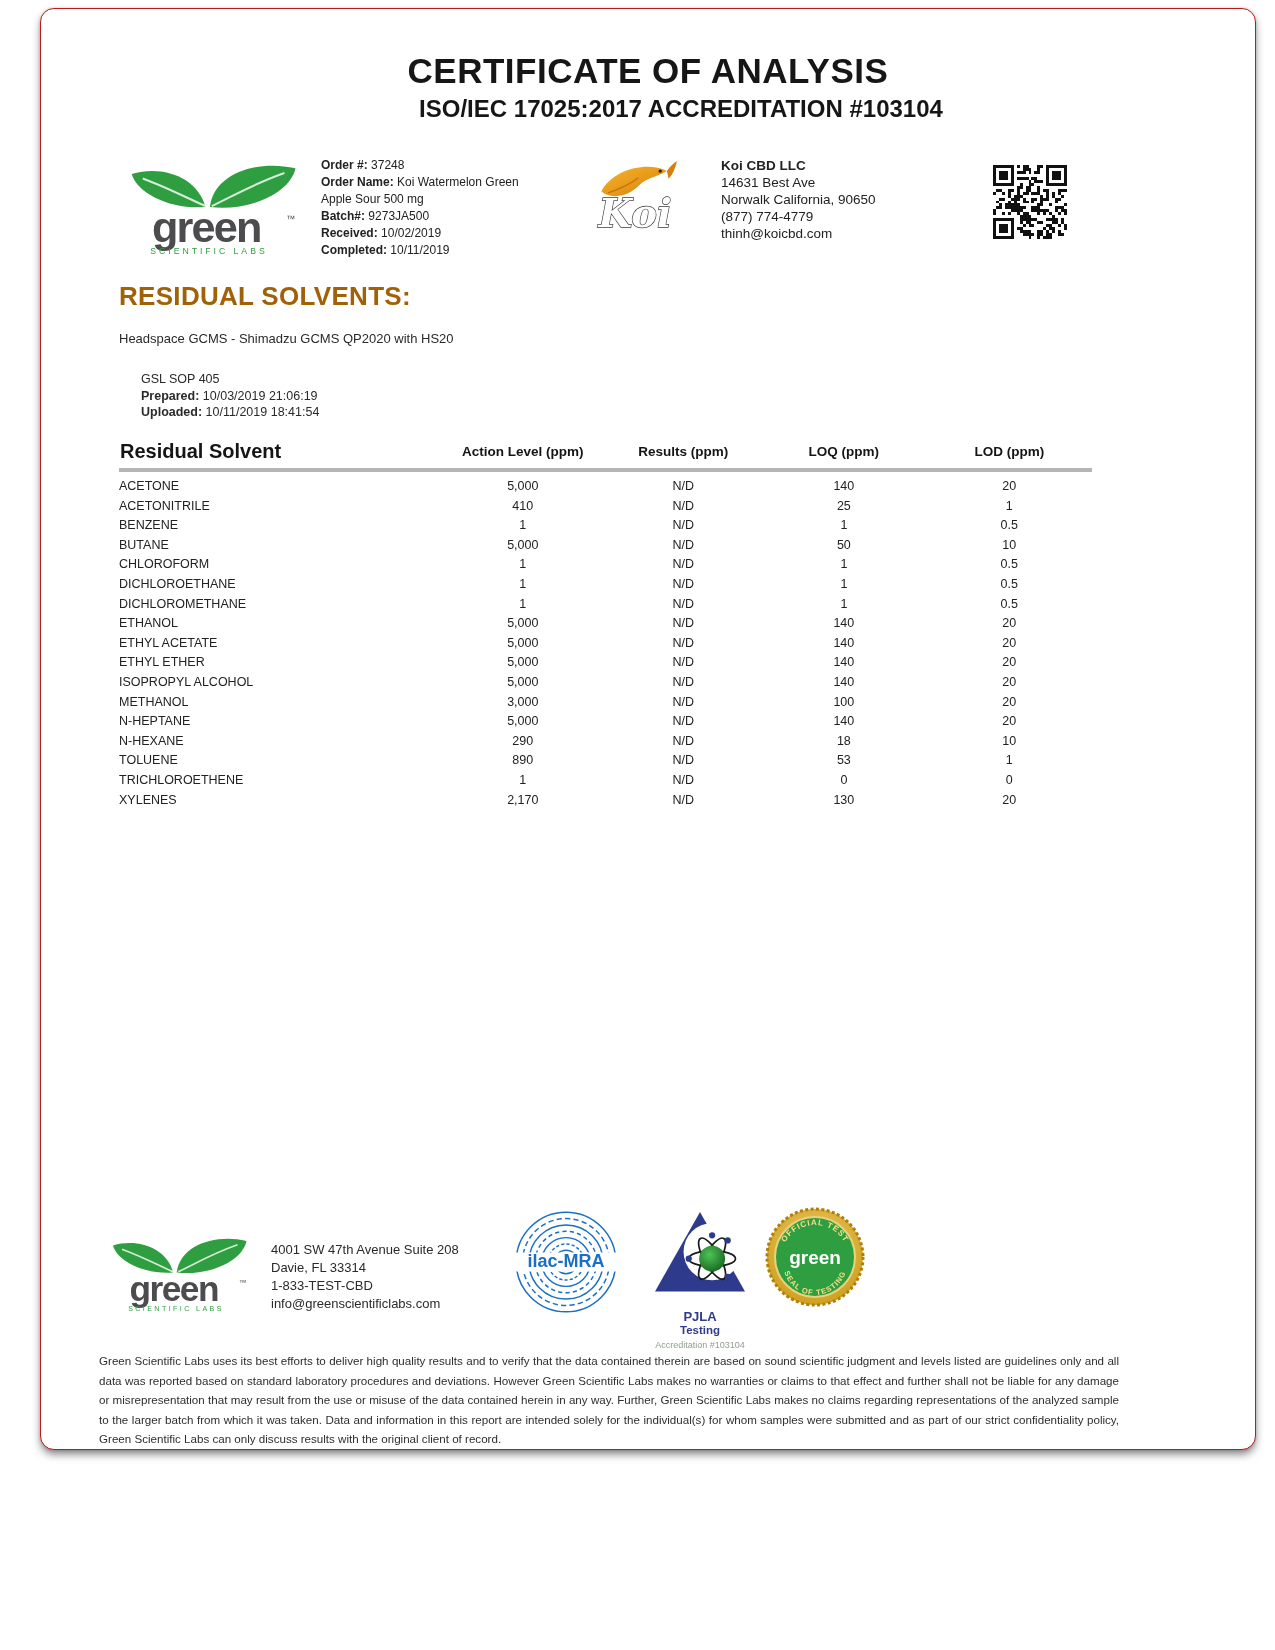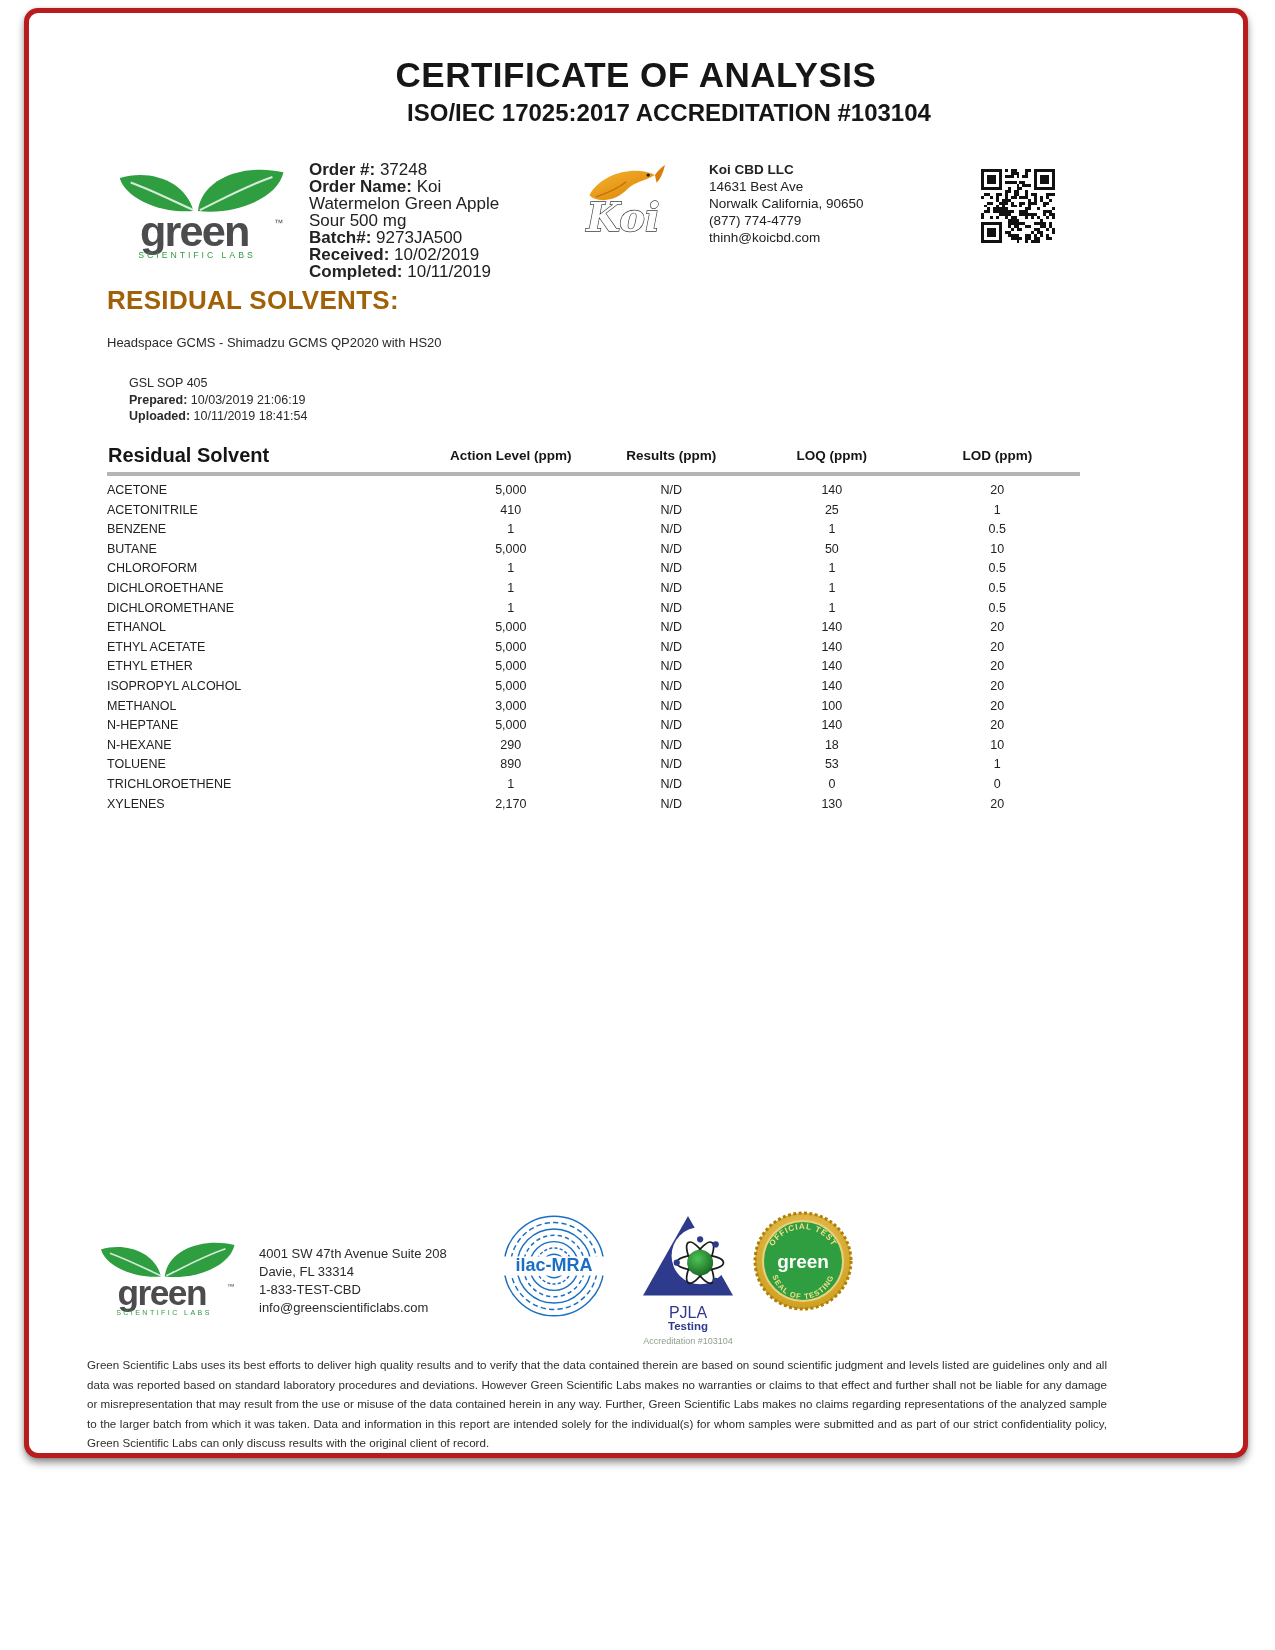--- a/index.html
+++ b/index.html
@@ -1,25 +1,25 @@
 <!DOCTYPE html>
 <html><head>
 <meta charset="utf-8">
 <style>
   html,body{margin:0;padding:0;background:#fff;}
   body{width:1275px;height:1650px;position:relative;font-family:"Liberation Sans",sans-serif;color:#1c1c1c;}
-  .page{position:absolute;left:24px;top:8px;width:1214px;height:1440px;background:#fff;
-        border:5px solid #b91c1c;border-radius:14px;
+  .page{position:absolute;left:40px;top:8px;width:1214px;height:1440px;background:#fff;
+        border:1px solid #b91c1c;border-radius:14px;
         box-shadow:0 5px 9px -1px rgba(0,0,0,.5), 0 0 3px rgba(0,0,0,.15);}
   .abs{position:absolute;}
   .doc-title{top:42px;left:0;width:100%;text-align:center;font-size:35px;font-weight:800;letter-spacing:.5px;color:#161616;}
   .doc-subtitle{top:86px;left:0;width:100%;text-align:center;font-size:24px;font-weight:800;color:#161616;padding-left:33px;}
 
   .logo-main{left:76px;top:152px;width:184px;}
-  .order-block{left:280px;top:148px;width:210px;font-size:17px;line-height:17px;color:#222;}
+  .order-block{left:280px;top:148px;width:210px;font-size:12px;line-height:17px;color:#222;}
   .koi-logo{left:552px;top:152px;width:84px;}
   .client-block{left:680px;top:148px;width:230px;font-size:13.5px;line-height:17px;color:#222;}
   .qr{left:952px;top:156px;width:74px;height:74px;}
   b{font-weight:bold;}
 
   .section-heading{left:78px;top:272px;font-size:26px;font-weight:800;letter-spacing:.3px;color:#a16207;}
   .method-line{left:78px;top:322px;font-size:13px;color:#2a2a2a;}
   .sop-block{left:78px;top:362px;font-size:12.5px;line-height:16.5px;color:#2a2a2a;margin-left:22px;}
 
   .solvent-table{left:78px;top:430px;width:973px;border-collapse:collapse;}
@@ -28,21 +28,21 @@
   .th-main{font-size:20px;font-weight:800;text-align:left;padding-bottom:5px;}
   .th-col{font-size:13.5px;text-align:center;padding-bottom:9px;}
   .solvent-table td{font-size:12.5px;padding:2.8px 0;text-align:center;color:#222;}
   .solvent-table td:first-child{text-align:left;}
   .solvent-table tbody tr:first-child td{padding-top:7px;}
 
   .logo-footer{left:60px;top:1226px;width:150px;}
   .lab-address{left:230px;top:1232px;font-size:13px;line-height:18px;color:#2a2a2a;}
   .ilac-badge{left:472px;top:1198px;width:106px;height:110px;}
   .pjla-badge{left:596px;top:1196px;width:126px;text-align:center;}
-  .pjla-name{font-size:16px;font-weight:400;color:#2e3a8c;line-height:15px;margin-top:2px;}
+  .pjla-name{font-size:13px;font-weight:700;color:#2e3a8c;line-height:15px;margin-top:10px;}
   .pjla-sub{font-size:11.5px;font-weight:800;color:#2e3a8c;line-height:13px;}
   .pjla-accr{font-size:9px;color:#90a08e;margin-top:3px;}
   .seal-badge{left:724px;top:1198px;width:100px;height:100px;}
   .signature-block{left:842px;top:1196px;width:210px;}
   .signature-line{border-top:2px solid #111;margin-top:-4px;width:200px;}
   .signer-name{font-size:10.8px;font-weight:bold;color:#222;margin-top:5px;}
 
   .disclaimer{left:58px;top:1342px;width:1020px;font-size:11.6px;line-height:19.6px;text-align:justify;color:#2e2e2e;}
 </style>
 </head>

